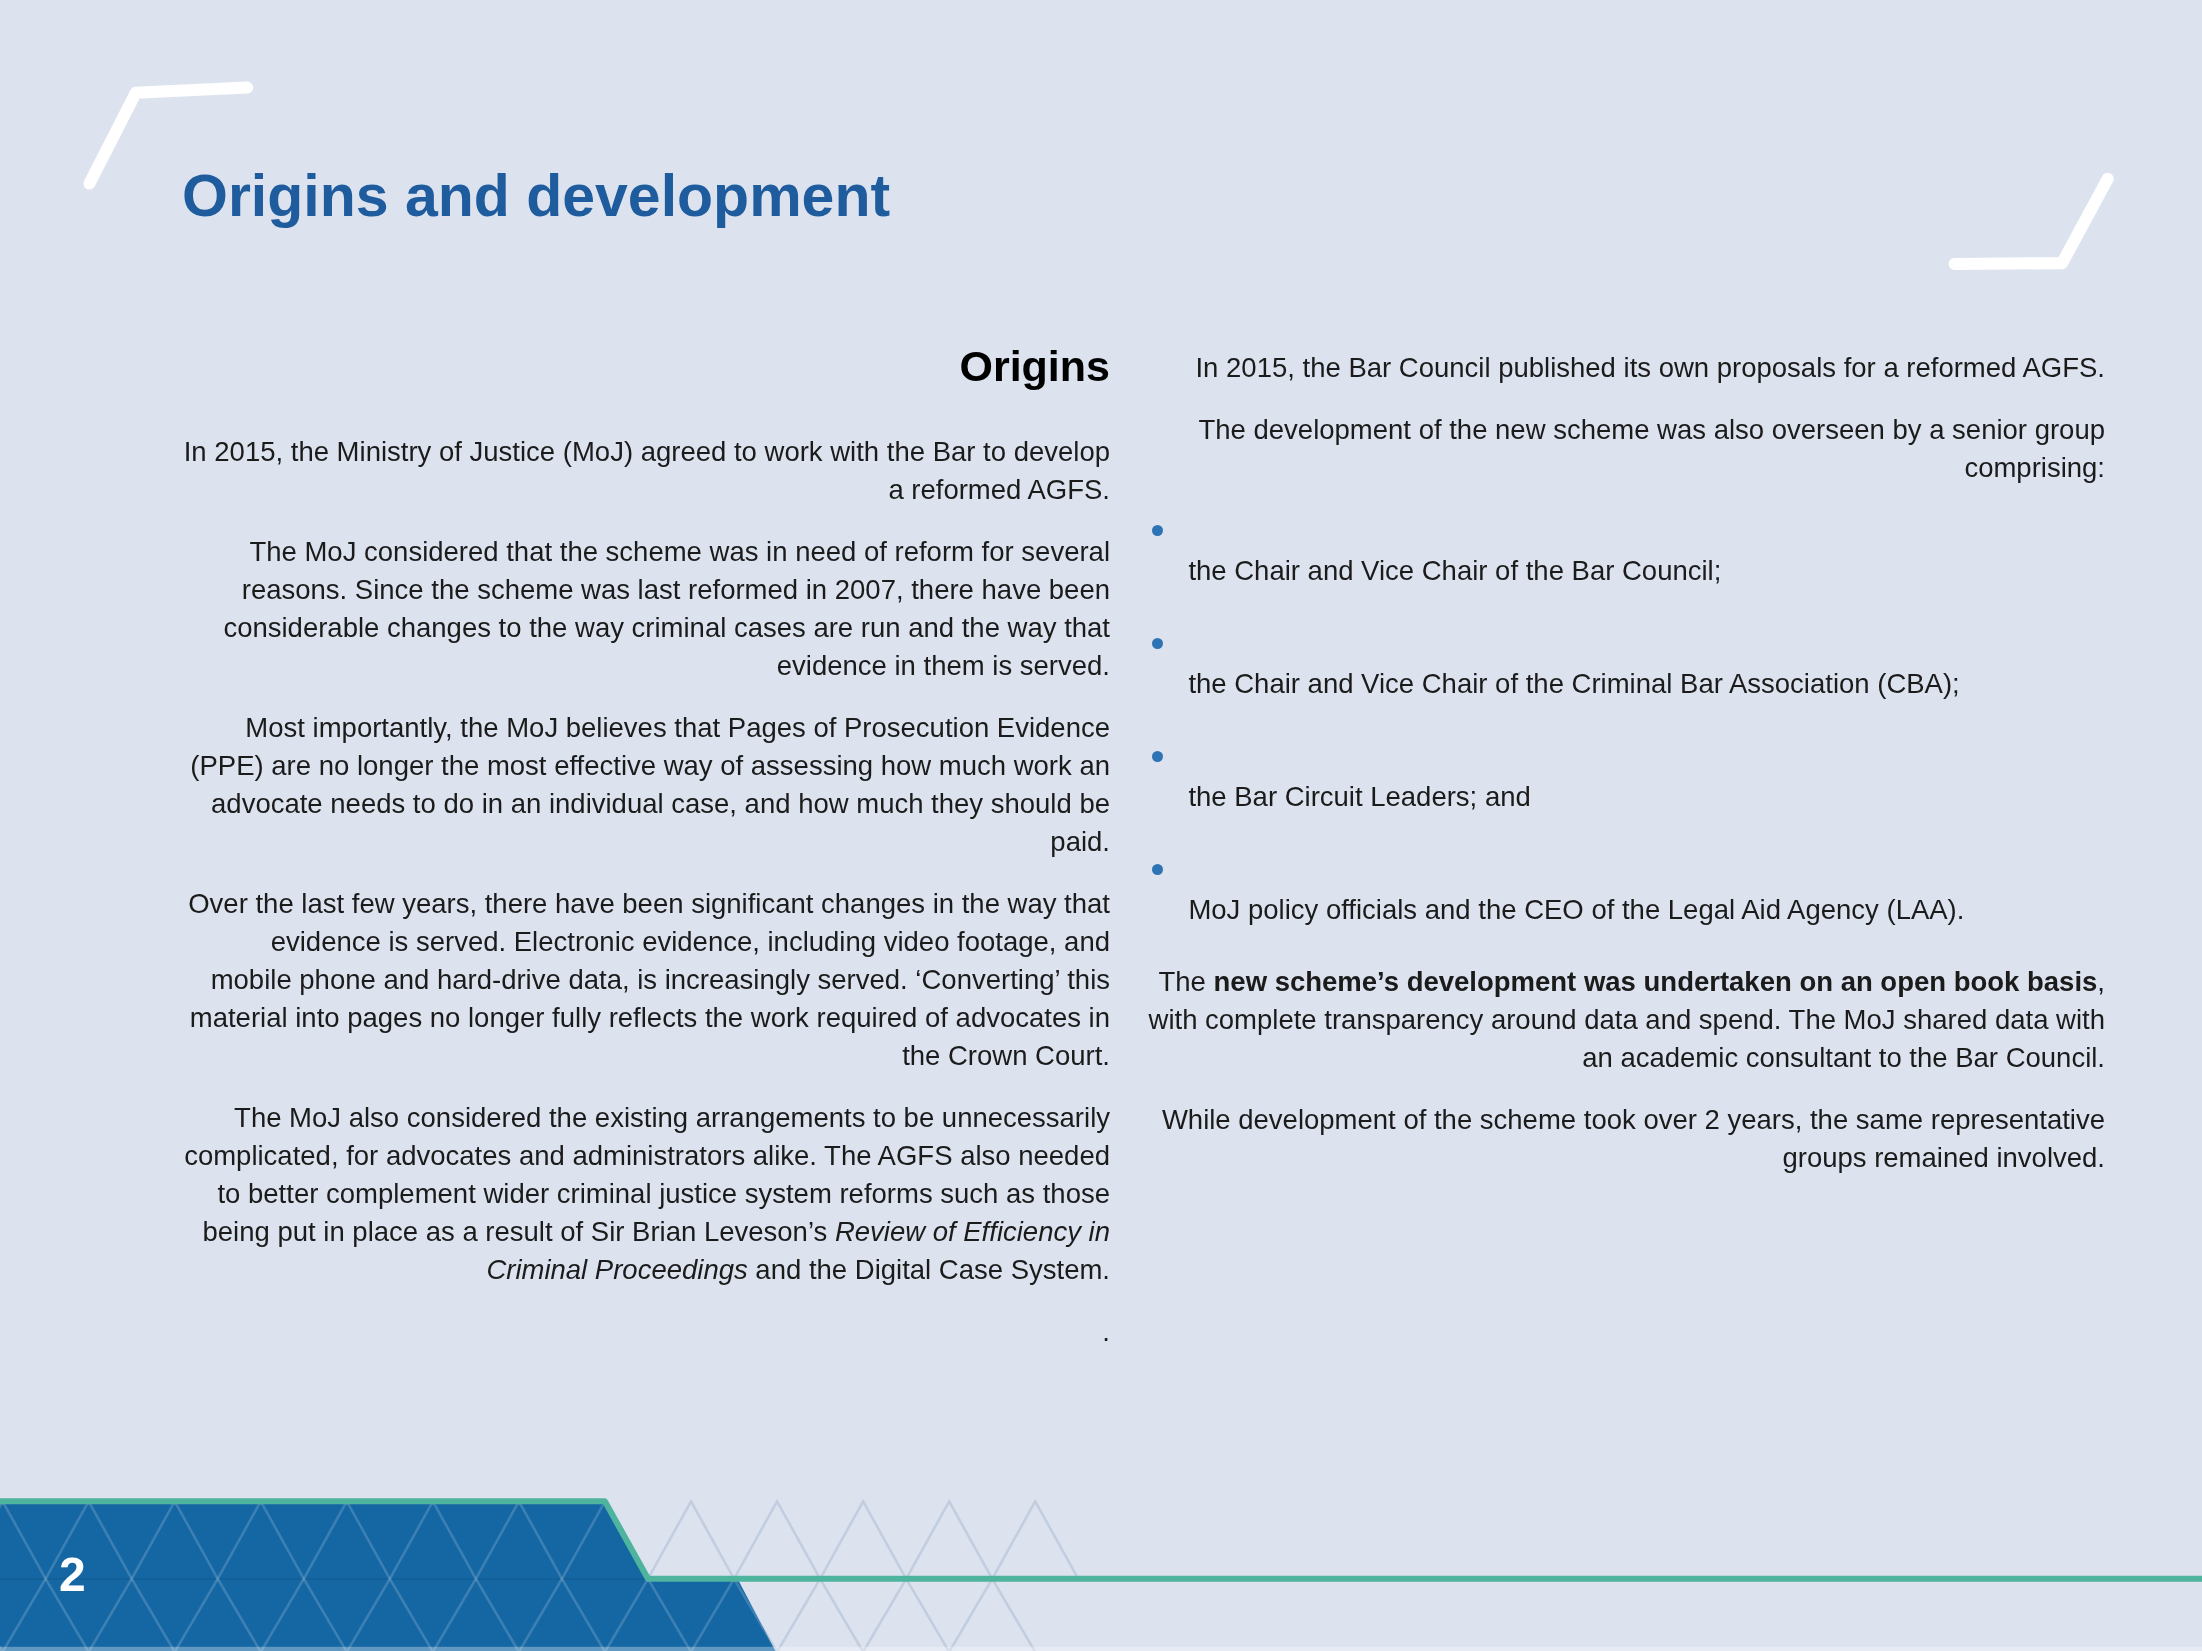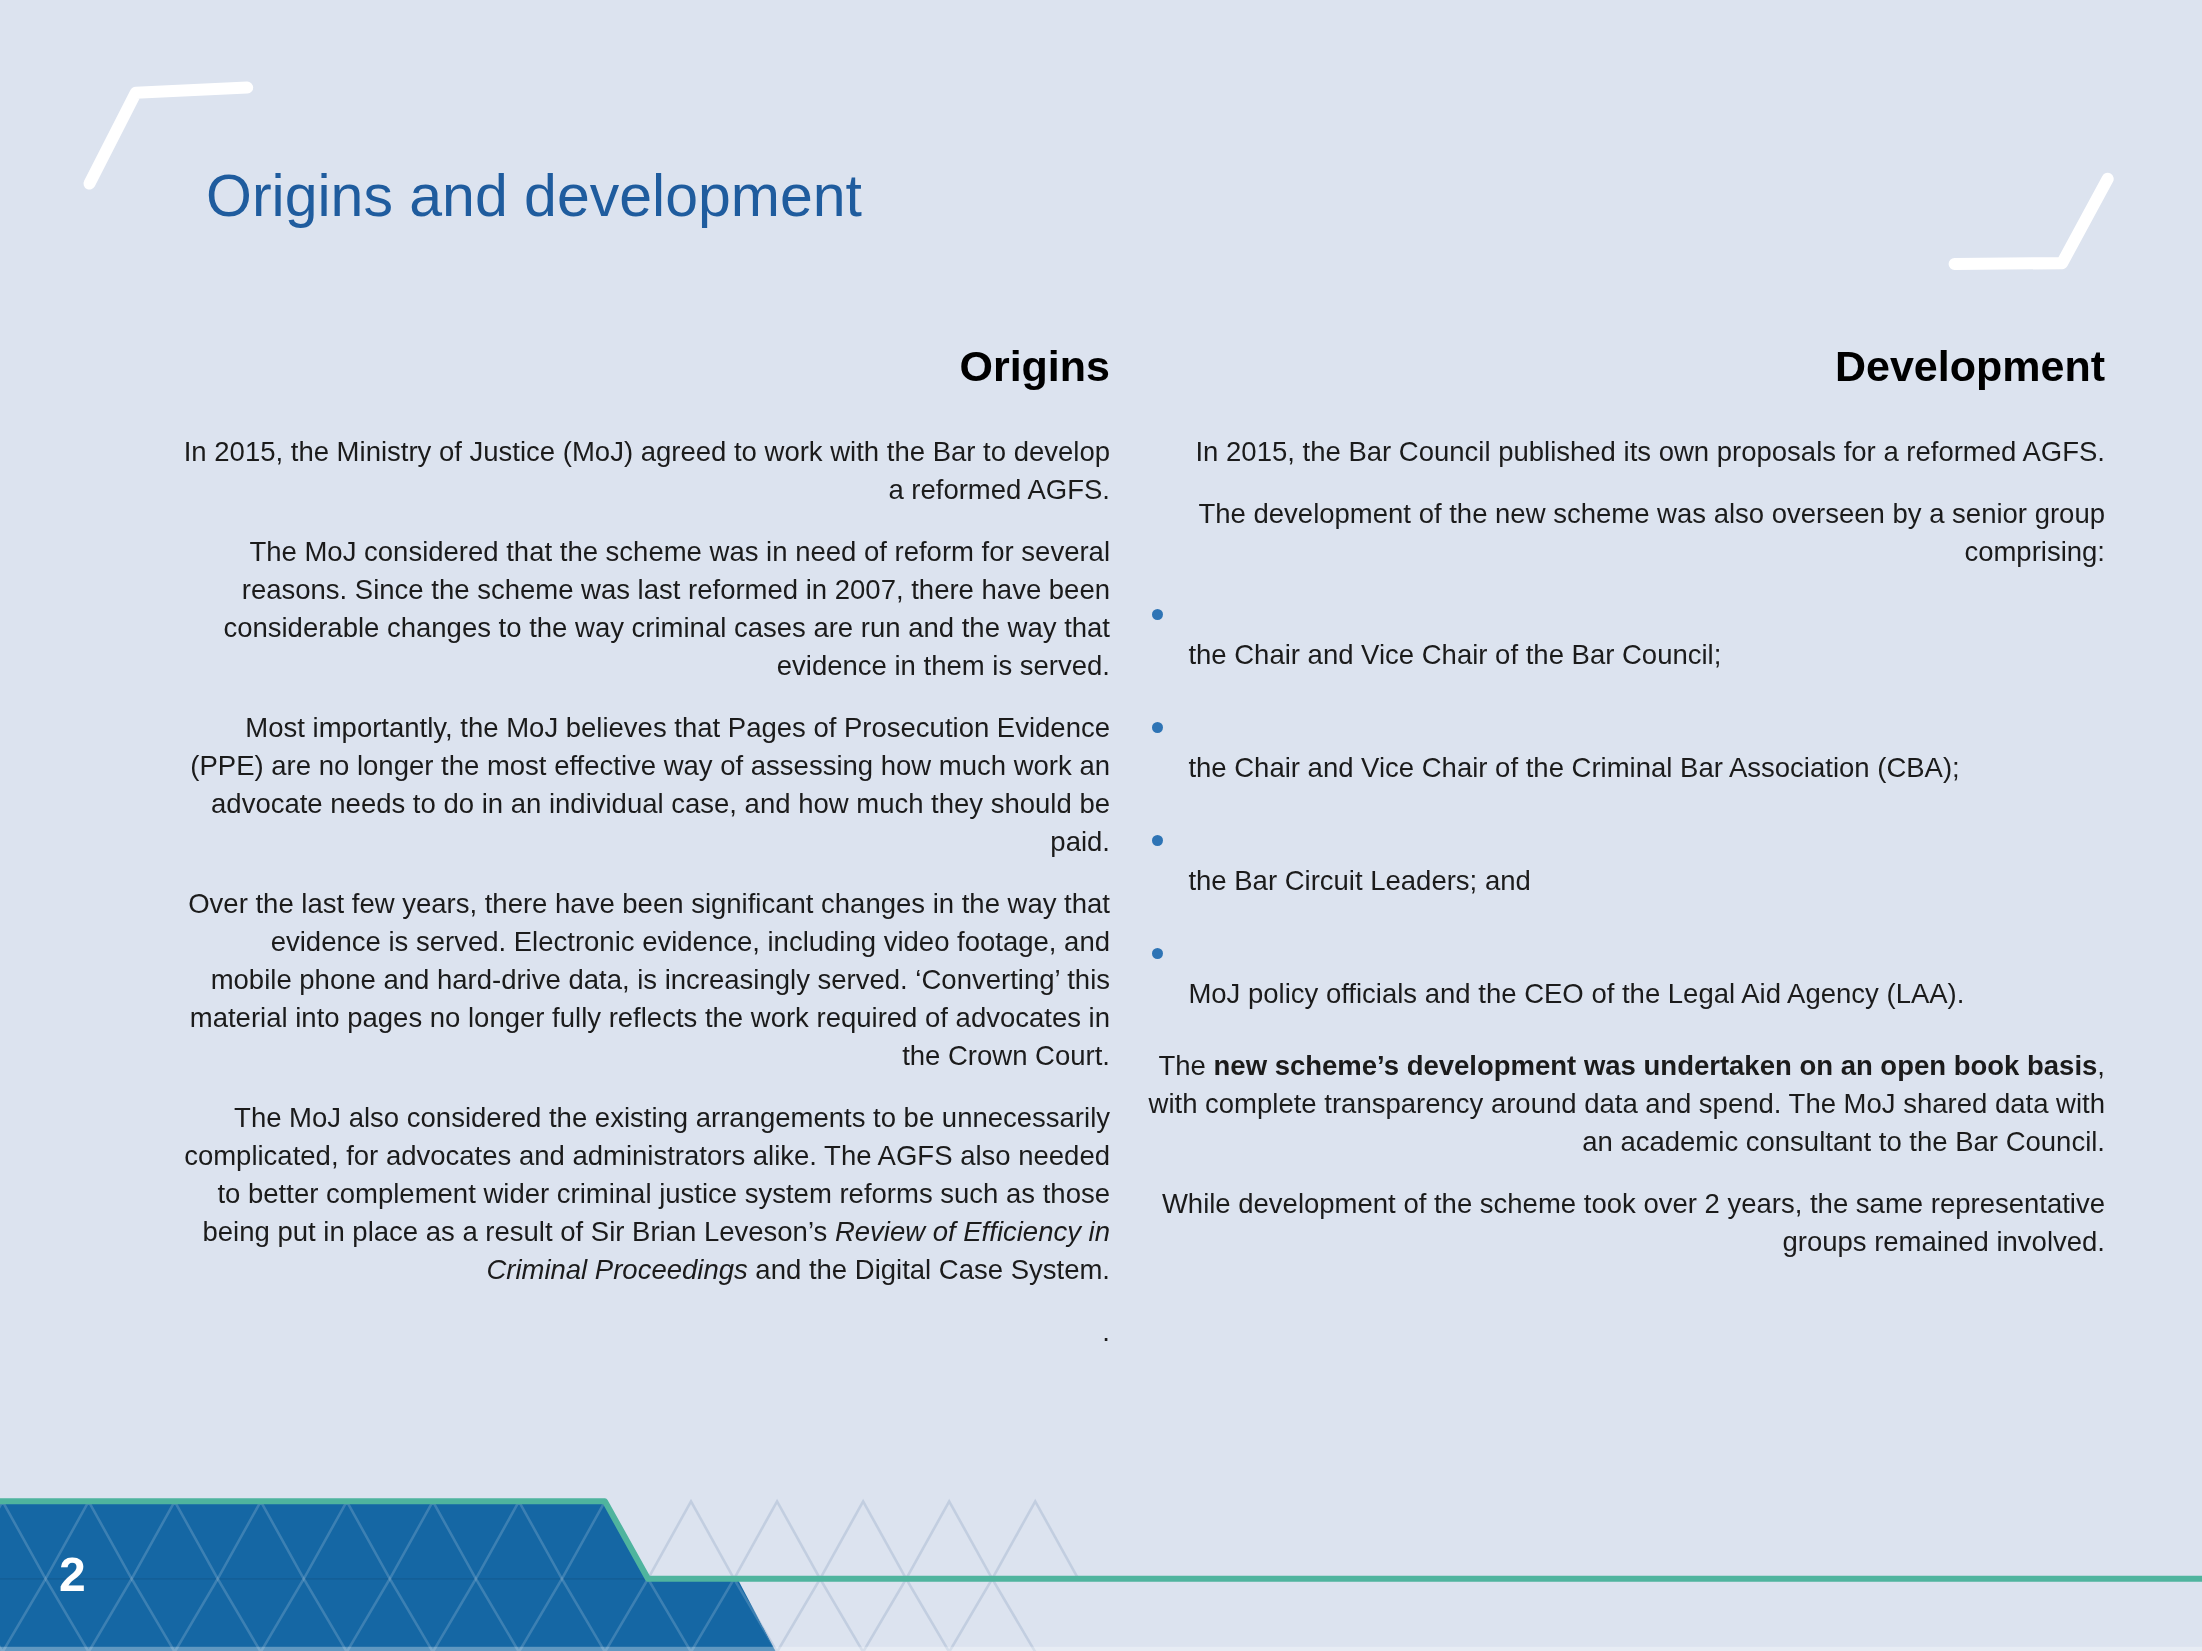--- a/index.html
+++ b/index.html
@@ -6,24 +6,23 @@
   .slide{
     position:relative;
     width:2203px;height:1652px;
     background:var(--background,#dce3ef);
     overflow:hidden;
     font-family:"Liberation Sans","DejaVu Sans",sans-serif;
     color:var(--body-text,#1b1b1b);
   }
   .page-title{
     position:absolute;left:182px;top:122px;
-    font-size:59px;line-height:69px;font-weight:normal;
+    font-size:59px;line-height:69px;font-weight:bold;
     color:var(--title-blue,#1f5c9e);
     letter-spacing:0;
-    margin-left:24px;
   }
   .corner{position:absolute;}
   .corner polyline{fill:none;stroke:var(--decoration-white,#fff);stroke-width:14;stroke-linecap:round;stroke-linejoin:round;}
   .columns{position:absolute;left:0;top:0;width:100%;height:100%;}
   .column{position:absolute;top:342px;text-align:right;}
   .col-0{left:183px;width:927px;}
   .col-1{left:1147px;width:958px;}
   .col-heading{
     font-size:43px;line-height:48px;font-weight:bold;margin:0 0 43px 0;
     color:var(--heading-black,#000);
@@ -70,21 +69,20 @@
       <div class="column col-0">
         <h2 class="col-heading">Origins</h2>
         <p class="para"><span>In 2015, the Ministry of Justice (MoJ) agreed to work with the Bar to develop a reformed AGFS.</span></p>
         <p class="para"><span>The MoJ considered that the scheme was in need of reform for several reasons. Since the scheme was last reformed in 2007, there have been considerable changes to the way criminal cases are run and the way that evidence in them is served.</span></p>
         <p class="para"><span>Most importantly, the MoJ believes that Pages of Prosecution Evidence (PPE) are no longer the most effective way of assessing how much work an advocate needs to do in an individual case, and how much they should be paid.</span></p>
         <p class="para"><span>Over the last few years, there have been significant changes in the way that evidence is served. Electronic evidence, including video footage, and mobile phone and hard-drive data, is increasingly served. ‘Converting’ this material into pages no longer fully reflects the work required of advocates in the Crown Court.</span></p>
         <p class="para"><span>The MoJ also considered the existing arrangements to be unnecessarily complicated, for advocates and administrators alike. The AGFS also needed to better complement wider criminal justice system reforms such as those being put in place as a result of Sir Brian Leveson’s </span><span class="italic">Review of Efficiency in Criminal Proceedings</span><span> and the Digital Case System.</span></p>
         <p class="para"><span>.</span></p>
       </div>
       <div class="column col-1">
-        <h2 class="col-heading">Development</h2>
         <p class="para"><span>In 2015, the Bar Council published its own proposals for a reformed AGFS.</span></p>
         <p class="para"><span>The development of the new scheme was also overseen by a senior group comprising:</span></p>
         <div class="bullets">
           <div class="bullet">
             <span class="dot"></span>
             <div class="btext"><span>the Chair and Vice Chair of the Bar Council;</span></div>
           </div>
           <div class="bullet">
             <span class="dot"></span>
             <div class="btext"><span>the Chair and Vice Chair of the Criminal Bar Association (CBA);</span></div>

